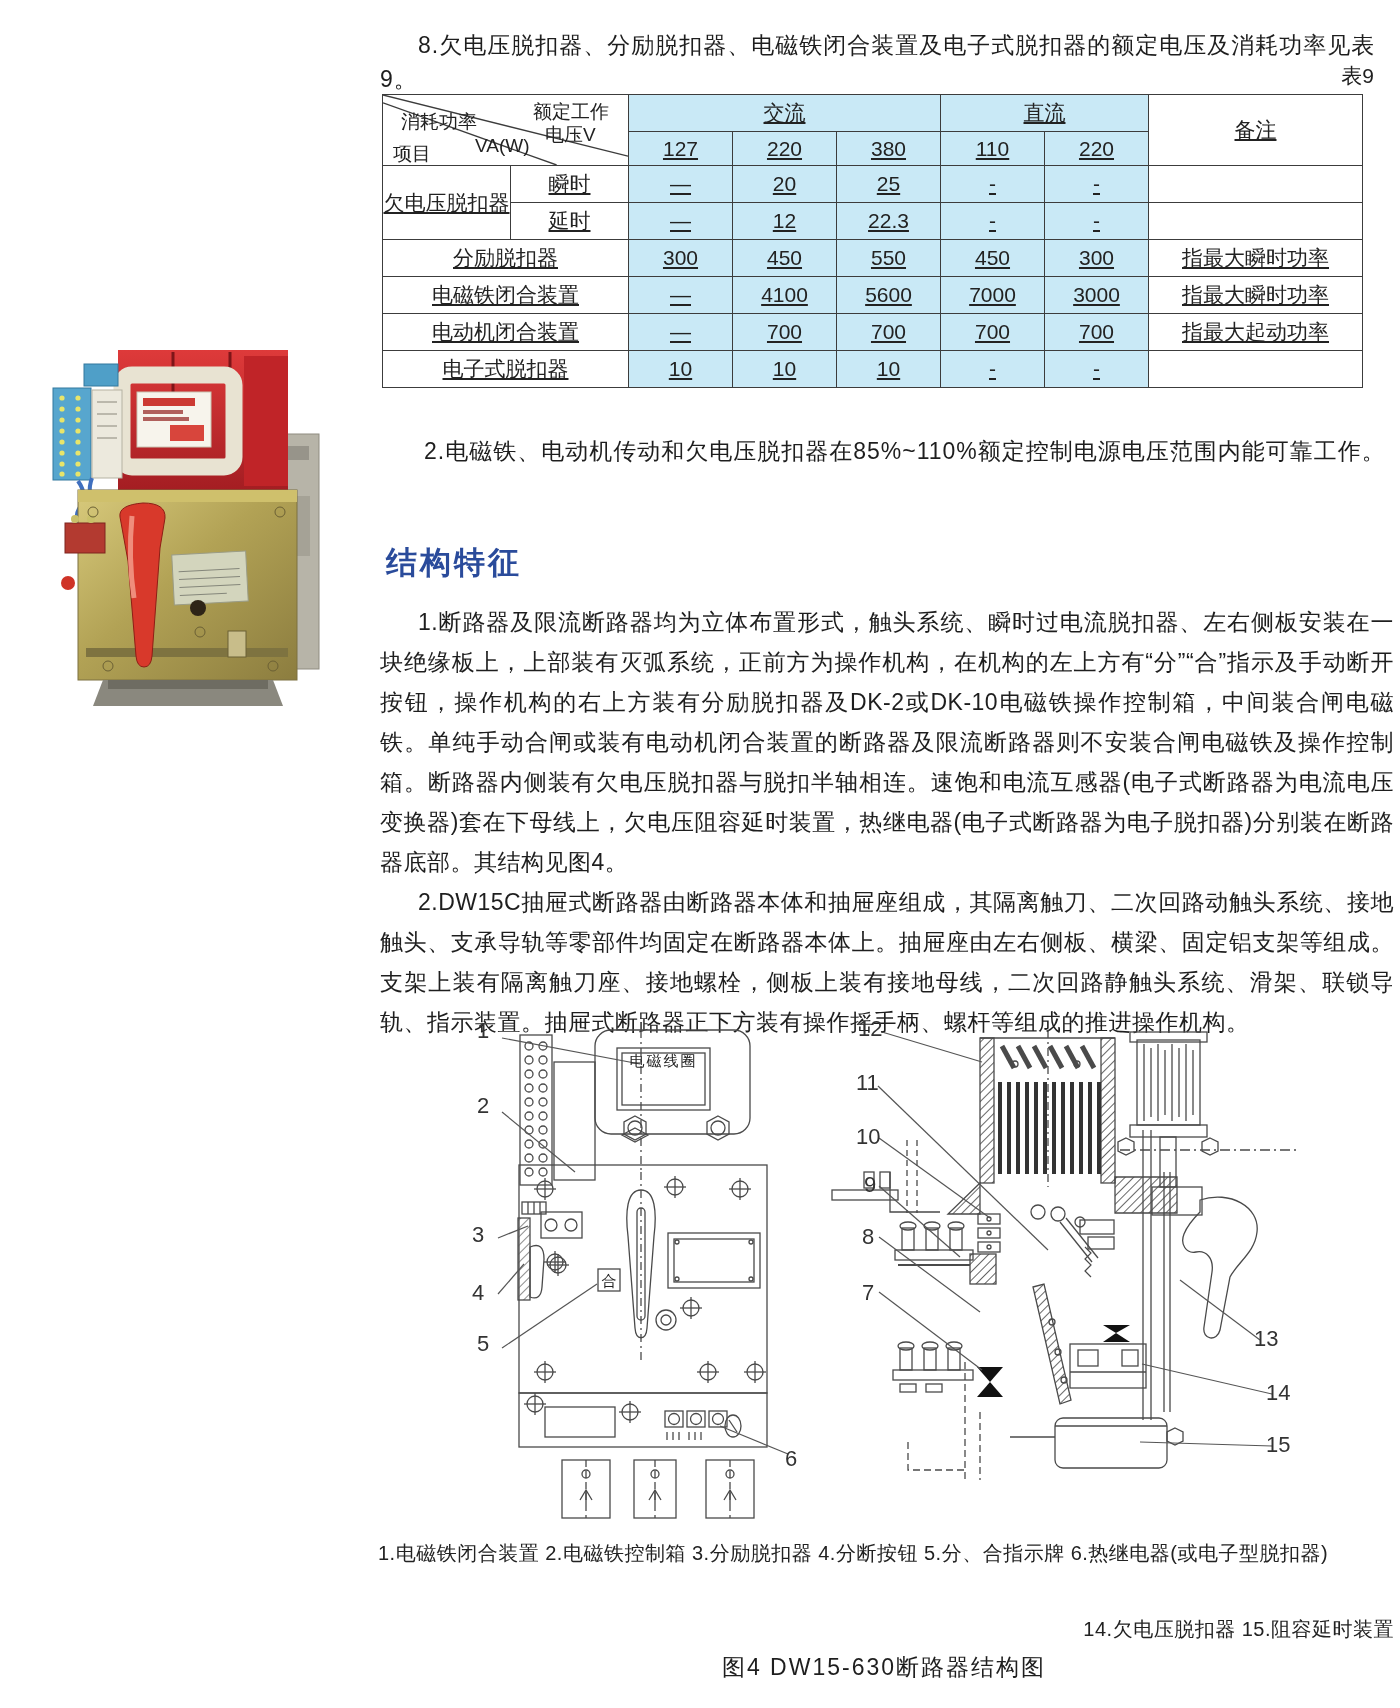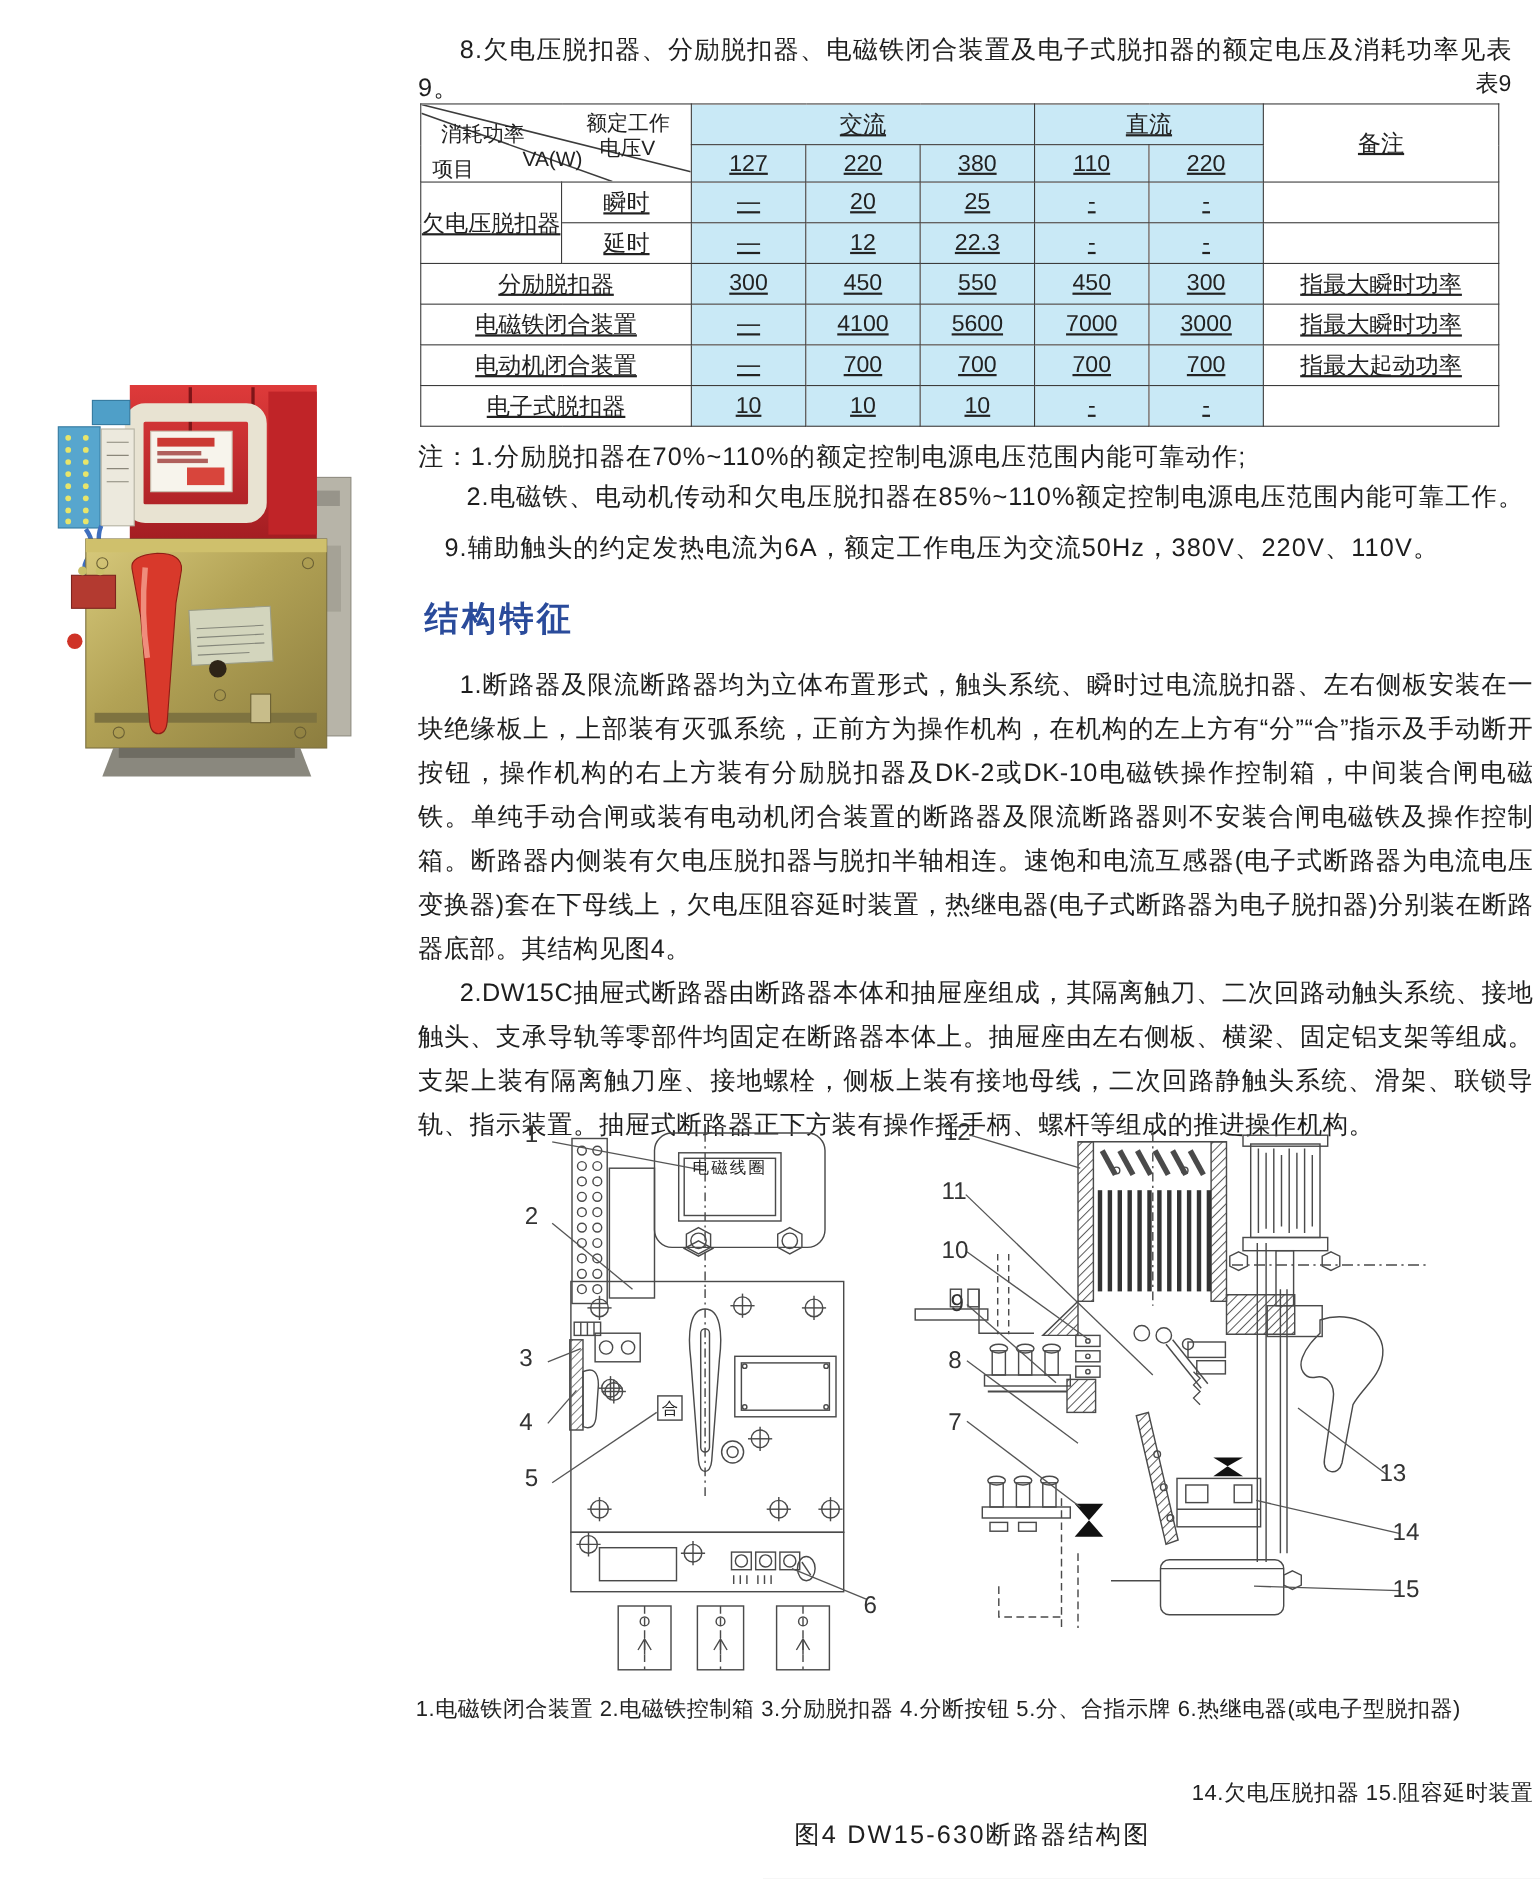--- a/index.html
+++ b/index.html
@@ -140,23 +140,21 @@
         <td class="blue">10</td>
         <td class="blue">10</td>
         <td class="blue">10</td>
         <td class="blue">-</td>
         <td class="blue">-</td>
         <td class="rmk"></td>
       </tr>
     </tbody>
   </table>
 
-  <div class="abs note1">注：1.分励脱扣器在70%~110%的额定控制电源电压范围内能可靠动作;</div>
   <div class="abs note2">2.电磁铁、电动机传动和欠电压脱扣器在85%~110%额定控制电源电压范围内能可靠工作。</div>
-  <div class="abs item9">9.辅助触头的约定发热电流为6A，额定工作电压为交流50Hz，380V、220V、110V。</div>
 
   <div class="abs sec-title">结构特征</div>
   <div class="abs bodytext">
     <p>1.断路器及限流断路器均为立体布置形式，触头系统、瞬时过电流脱扣器、左右侧板安装在一块绝缘板上，上部装有灭弧系统，正前方为操作机构，在机构的左上方有“分”“合”指示及手动断开按钮，操作机构的右上方装有分励脱扣器及DK-2或DK-10电磁铁操作控制箱，中间装合闸电磁铁。单纯手动合闸或装有电动机闭合装置的断路器及限流断路器则不安装合闸电磁铁及操作控制箱。断路器内侧装有欠电压脱扣器与脱扣半轴相连。速饱和电流互感器(电子式断路器为电流电压变换器)套在下母线上，欠电压阻容延时装置，热继电器(电子式断路器为电子脱扣器)分别装在断路器底部。其结构见图4。</p>
     <p>2.DW15C抽屉式断路器由断路器本体和抽屉座组成，其隔离触刀、二次回路动触头系统、接地触头、支承导轨等零部件均固定在断路器本体上。抽屉座由左右侧板、横梁、固定铝支架等组成。支架上装有隔离触刀座、接地螺栓，侧板上装有接地母线，二次回路静触头系统、滑架、联锁导轨、指示装置。抽屉式断路器正下方装有操作摇手柄、螺杆等组成的推进操作机构。</p>
   </div>
 
   <div class="abs photo">
     <svg width="272" height="366" viewBox="0 0 272 366">
       <defs>

